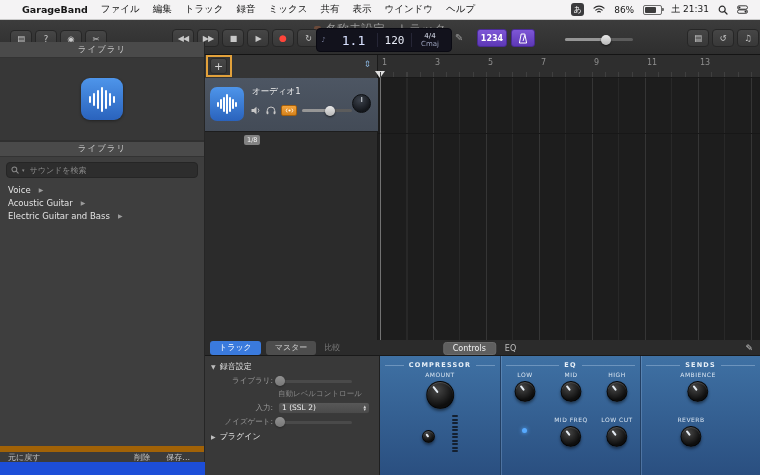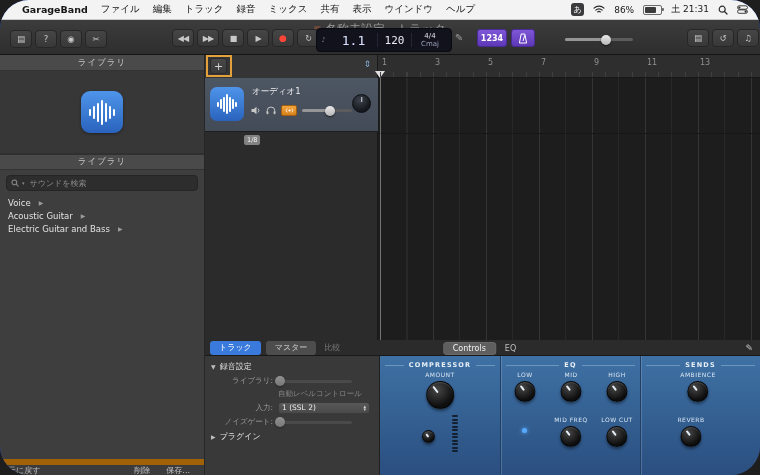--- a/index.html
+++ b/index.html
@@ -1,17 +1,17 @@
 <!DOCTYPE html>
 <html><head>
 <meta charset="utf-8">
 <style>
   html,body{margin:0;padding:0;}
   body{width:760px;height:475px;overflow:hidden;background:#1e1e1e;font-family:"DejaVu Sans",sans-serif;}
-  .screen{position:relative;width:760px;height:475px;background:#1d4ed8;overflow:hidden;font-size:9px;color:#ddd;border-radius:29px;}
+  .screen{position:relative;width:760px;height:475px;background:#1d4ed8;overflow:hidden;font-size:9px;color:#ddd;}
 
   
   .menubar{position:absolute;left:0;top:0;width:760px;height:20px;background:#f4f3f4;border-bottom:1px solid #c9c9c9;
     display:flex;align-items:center;gap:13px;padding:0 12px;box-sizing:border-box;font-size:9.5px;color:#161616;}
   .menubar .apple{font-size:11px;margin-right:-3px;}
   .menubar .appname{font-weight:bold;}
   .mb-right{margin-left:auto;display:flex;align-items:center;gap:9px;font-size:9px;}
   .ime-badge{width:13px;height:13px;background:#3b3b3d;color:#fff;border-radius:3px;font-size:8px;display:flex;align-items:center;justify-content:center;}
   .batt{position:relative;width:17px;height:8px;border:1px solid #6d6d6d;border-radius:2px;}
   .batt i{position:absolute;left:1px;top:1px;bottom:1px;width:11px;background:#3c3c3c;border-radius:1px;}
@@ -38,21 +38,21 @@
   .purple{background:linear-gradient(#7e57d6,#5d38b6);border:1px solid #4a2b96;color:#fff;}
   .countin{position:absolute;left:477px;top:9px;width:30px;height:18px;border-radius:3px;font-size:8px;font-weight:bold;display:flex;align-items:center;justify-content:center;box-sizing:border-box;}
   .metro{position:absolute;left:511px;top:9px;width:24px;height:18px;border-radius:3px;display:flex;align-items:center;justify-content:center;box-sizing:border-box;}
   .vol{position:absolute;left:565px;top:18px;width:68px;}
   .slider{position:relative;height:3px;background:#5c5c5c;border-radius:2px;}
   .slider .fill{position:absolute;left:0;top:0;bottom:0;background:#969696;border-radius:2px;}
   .slider .thumb{position:absolute;top:50%;transform:translate(-50%,-50%);width:10px;height:10px;border-radius:50%;background:linear-gradient(#e9e9e9,#b7b7b7);box-shadow:0 1px 2px rgba(0,0,0,.6);}
   .dis{opacity:.5;}
 
   
-  .library{position:absolute;left:0;top:55px;width:205px;height:420px;background:#3e3e3e;border-right:1px solid #262626;box-sizing:border-box;}
+  .library{position:absolute;left:0;top:42px;width:205px;height:420px;background:#3e3e3e;border-right:1px solid #262626;box-sizing:border-box;}
   .lib-header{height:15px;background:#4a4a4a;border-bottom:1px solid #333;display:flex;align-items:center;justify-content:center;font-size:8.5px;color:#c6c6c6;letter-spacing:1px;}
   .patch-area{height:82px;background:#373737;border-bottom:1px solid #303030;display:flex;align-items:center;justify-content:center;}
   .wave-icon{border-radius:9px;background:linear-gradient(#4e95ea,#2a63bd);display:flex;align-items:center;justify-content:center;gap:1.5px;box-shadow:0 1px 3px rgba(0,0,0,.4);}
   .wave-icon i{width:2.5px;background:#fff;border-radius:1px;}
   .w42{width:42px;height:42px;}
   .w42 i:nth-child(1),.w42 i:nth-child(7){height:7px;}
   .w42 i:nth-child(2),.w42 i:nth-child(6){height:13px;}
   .w42 i:nth-child(3),.w42 i:nth-child(5){height:19px;}
   .w42 i:nth-child(4){height:25px;}
   .sounds-header{height:14px;background:#4a4a4a;border-top:1px solid #303030;border-bottom:1px solid #333;display:flex;align-items:center;justify-content:center;font-size:8.5px;color:#c6c6c6;letter-spacing:1px;}

